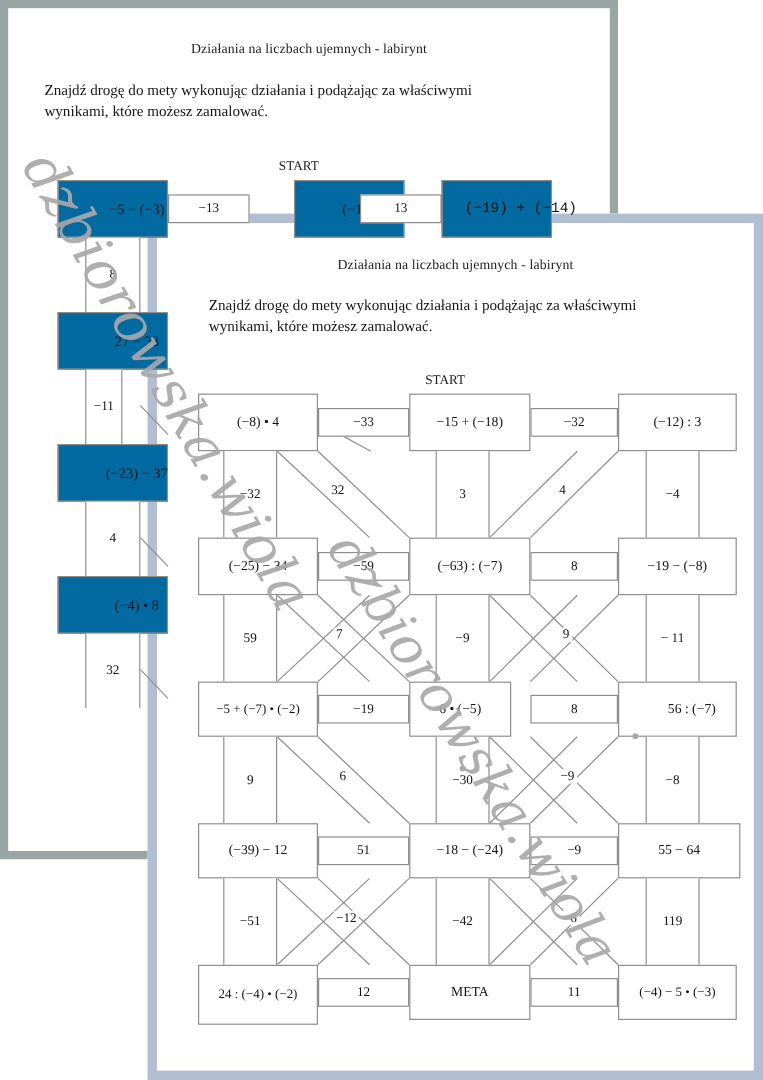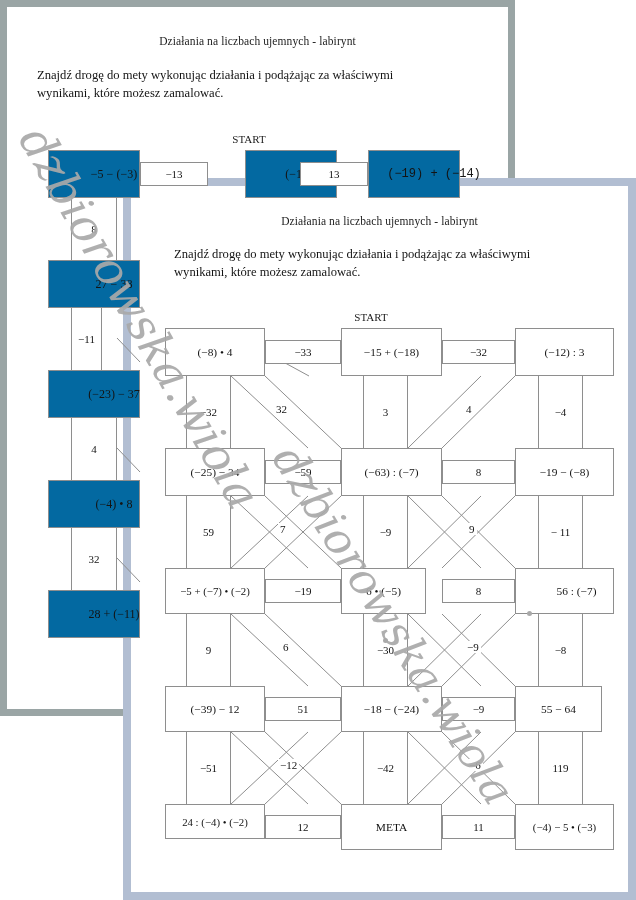--- a/index.html
+++ b/index.html
@@ -118,21 +118,20 @@
       <div class="bvlink" style="left:64px;top:191px;width:46px;height:62px;">8</div>
       <div class="bnode" style="left:41px;top:253px;width:92px;height:48px;">27 − 38</div>
 
       <div class="bvlink" style="left:64px;top:301px;width:31px;height:62px;">−11</div>
       <div class="bnode" style="left:41px;top:363px;width:92px;height:48px;">(−23) − 37</div>
 
       <div class="bvlink" style="left:64px;top:411px;width:46px;height:62px;">4</div>
       <div class="bnode" style="left:41px;top:473px;width:92px;height:48px;">(−4) • 8</div>
 
       <div class="bvlink" style="left:64px;top:521px;width:46px;height:62px;">32</div>
-      <div class="bnode" style="left:41px;top:583px;width:92px;height:48px;">28 + (−11)</div>
 
       <svg class="diag" style="left:0;top:140px;width:460px;height:500px;">
         <line x1="110" y1="191" x2="133" y2="215"></line>
         <line x1="110" y1="301" x2="133" y2="325"></line>
         <line x1="110" y1="411" x2="133" y2="435"></line>
         <line x1="110" y1="521" x2="133" y2="545"></line>
       </svg>
 
       <div class="wm wm-back">dzbiorowska.wiola</div>
 
@@ -219,29 +218,29 @@
       <div class="vlink" style="left:55px;top:428px;width:45px;height:72px;">9</div>
       <div class="vlink" style="left:232px;top:428px;width:45px;height:72px;">−30</div>
       <div class="vlink" style="left:407px;top:428px;width:45px;height:72px;">−8</div>
       <div class="diaglabel" style="left:150px;top:455px;">6</div>
       <div class="diaglabel" style="left:334px;top:455px;">−9</div>
 
       <div class="node" style="left:34px;top:500px;width:100px;height:46px;">(−39) − 12</div>
       <div class="edge" style="left:134px;top:511px;width:76px;height:24px;">51</div>
       <div class="node" style="left:210px;top:500px;width:101px;height:46px;">−18 − (−24)</div>
       <div class="edge" style="left:311px;top:511px;width:73px;height:24px;">−9</div>
-      <div class="node" style="left:384px;top:500px;width:87px;height:46px;">55 − 64</div>
+      <div class="node" style="left:384px;top:500px;width:102px;height:46px;">55 − 64</div>
 
       <div class="vlink" style="left:55px;top:546px;width:45px;height:72px;">−51</div>
       <div class="vlink" style="left:232px;top:546px;width:45px;height:72px;">−42</div>
       <div class="vlink" style="left:407px;top:546px;width:45px;height:72px;">119</div>
       <div class="diaglabel" style="left:147px;top:573px;">−12</div>
       <div class="diaglabel" style="left:336px;top:573px;">−6</div>
 
-      <div class="node" style="left:34px;top:618px;width:100px;height:35px;font-size:10.8px;">24 : (−4) • (−2)</div>
+      <div class="node" style="left:34px;top:618px;width:100px;height:50px;font-size:10.8px;">24 : (−4) • (−2)</div>
       <div class="edge" style="left:134px;top:629px;width:76px;height:24px;">12</div>
       <div class="node" style="left:210px;top:618px;width:101px;height:46px;">META</div>
       <div class="edge" style="left:311px;top:629px;width:73px;height:24px;">11</div>
       <div class="node" style="left:384px;top:618px;width:99px;height:46px;font-size:10.8px;">(−4) − 5 • (−3)</div>
 
       <div class="wm wm-front">dzbiorowska.wiola</div>
       <div class="wm-dot" style="left:252px;top:452px;"></div>
       <div class="wm-dot" style="left:396px;top:425px;"></div>
 
     </div>

